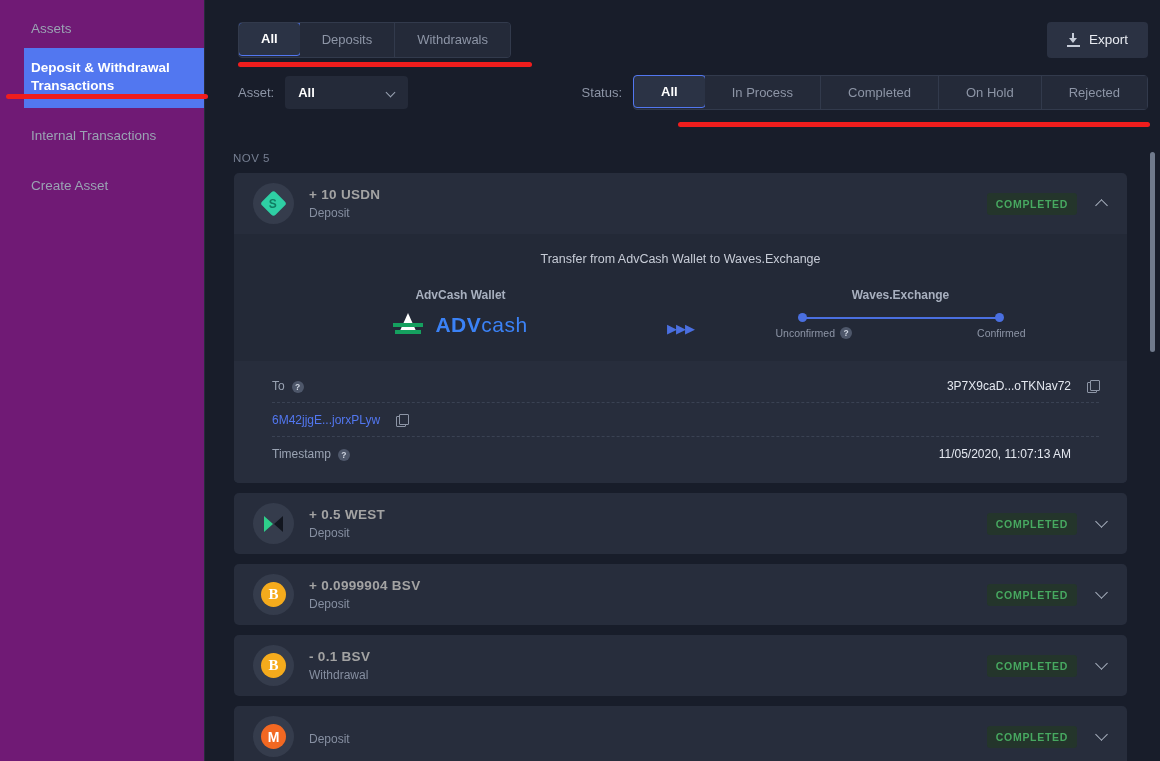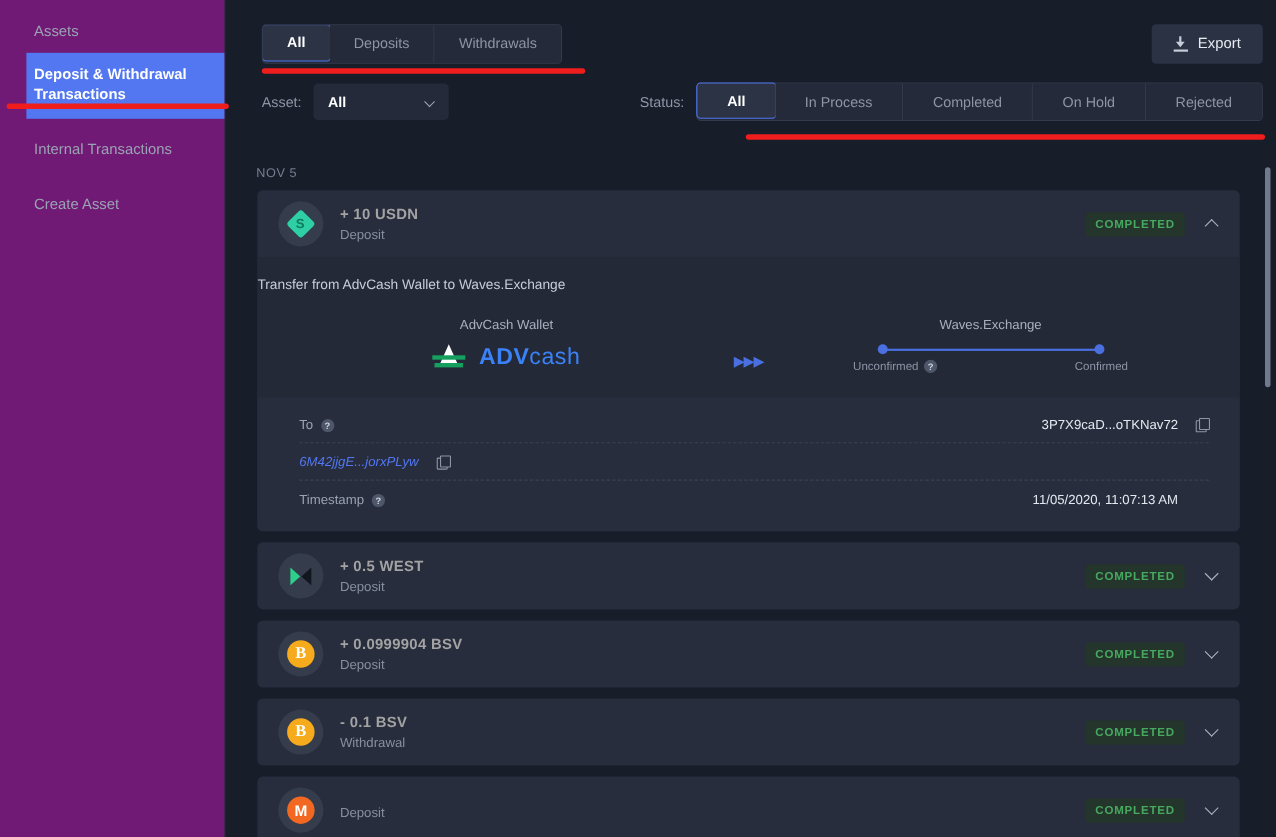--- a/index.html
+++ b/index.html
@@ -216,24 +216,24 @@
   }
   .chev.up { transform: rotate(-135deg); margin-top: 4px; }
 
   
   .expanded { background: #272d3c; }
   .diagram {
     background: #232937;
     padding: 18px 0 22px 0;
     position: relative;
   }
-  .diag-title { text-align: left; font-size: 12.5px; color: #c7ccd7; margin-bottom: 22px; }
+  .diag-title { text-align: center; font-size: 12.5px; color: #c7ccd7; margin-bottom: 22px; }
   .diag-body { display: flex; align-items: flex-start; justify-content: center; gap: 0; }
   .diag-left { width: 330px; text-align: center; }
-  .diag-cap { font-size: 12px; color: #a8b0bf; margin-bottom: 11px; }
+  .diag-cap { font-size: 12px; color: #a8b0bf; margin-bottom: 11px; font-weight: bold; }
   .advcash { display: flex; align-items: center; justify-content: center; gap: 12px; }
   .adv-mark { position: relative; width: 30px; height: 24px; }
   .adv-a { position: absolute; left: 6px; top: 0; width: 0; height: 0;
     border-left: 9px solid transparent; border-right: 9px solid transparent; border-bottom: 20px solid #ffffff; }
   .adv-bar1 { position: absolute; left: 0; top: 10px; width: 30px; height: 4px; background: #15a05f; }
   .adv-bar2 { position: absolute; left: 2px; top: 17px; width: 26px; height: 4px; background: #15a05f; }
   .adv-txt { font-size: 21px; color: #3b82f6; letter-spacing: 0.5px; }
   .adv-txt b { font-weight: bold; }
   .adv-txt i { font-style: normal; font-weight: normal; }
   .arrows { width: 110px; text-align: center; padding-top: 33px; color: #4a6fe0; font-size: 13px; letter-spacing: -1px; }
@@ -253,21 +253,21 @@
   }
   .details { padding: 8px 28px 12px 38px; background: #272d3c; }
   .drow {
     display: flex; align-items: center; height: 34px;
     border-bottom: 1px dashed #3a4253;
     font-size: 12px;
   }
   .drow:last-child { border-bottom: none; }
   .dkey { color: #9aa3b3; display: flex; align-items: flex-end; gap: 7px; flex: 1 1 auto; }
   .dval { color: #e4e8f0; font-size: 12px; }
-  .dval.link { color: #5277f0; font-style: italic; }
+  .dval.link { color: #5277f0; }
   .copy {
     width: 12px; height: 12px; margin-left: 16px;
     position: relative; flex: 0 0 12px; cursor: pointer;
   }
   .copy::before { content: ""; position: absolute; left: 0; top: 2px; width: 8px; height: 9px;
     border: 1.3px solid #8d95a6; border-radius: 1px; }
   .copy::after { content: ""; position: absolute; left: 3px; top: 0; width: 8px; height: 9px;
     border: 1.3px solid #8d95a6; border-radius: 1px; background: #272d3c; }
   .copy-spacer { width: 12px; margin-left: 16px; flex: 0 0 12px; }
 

